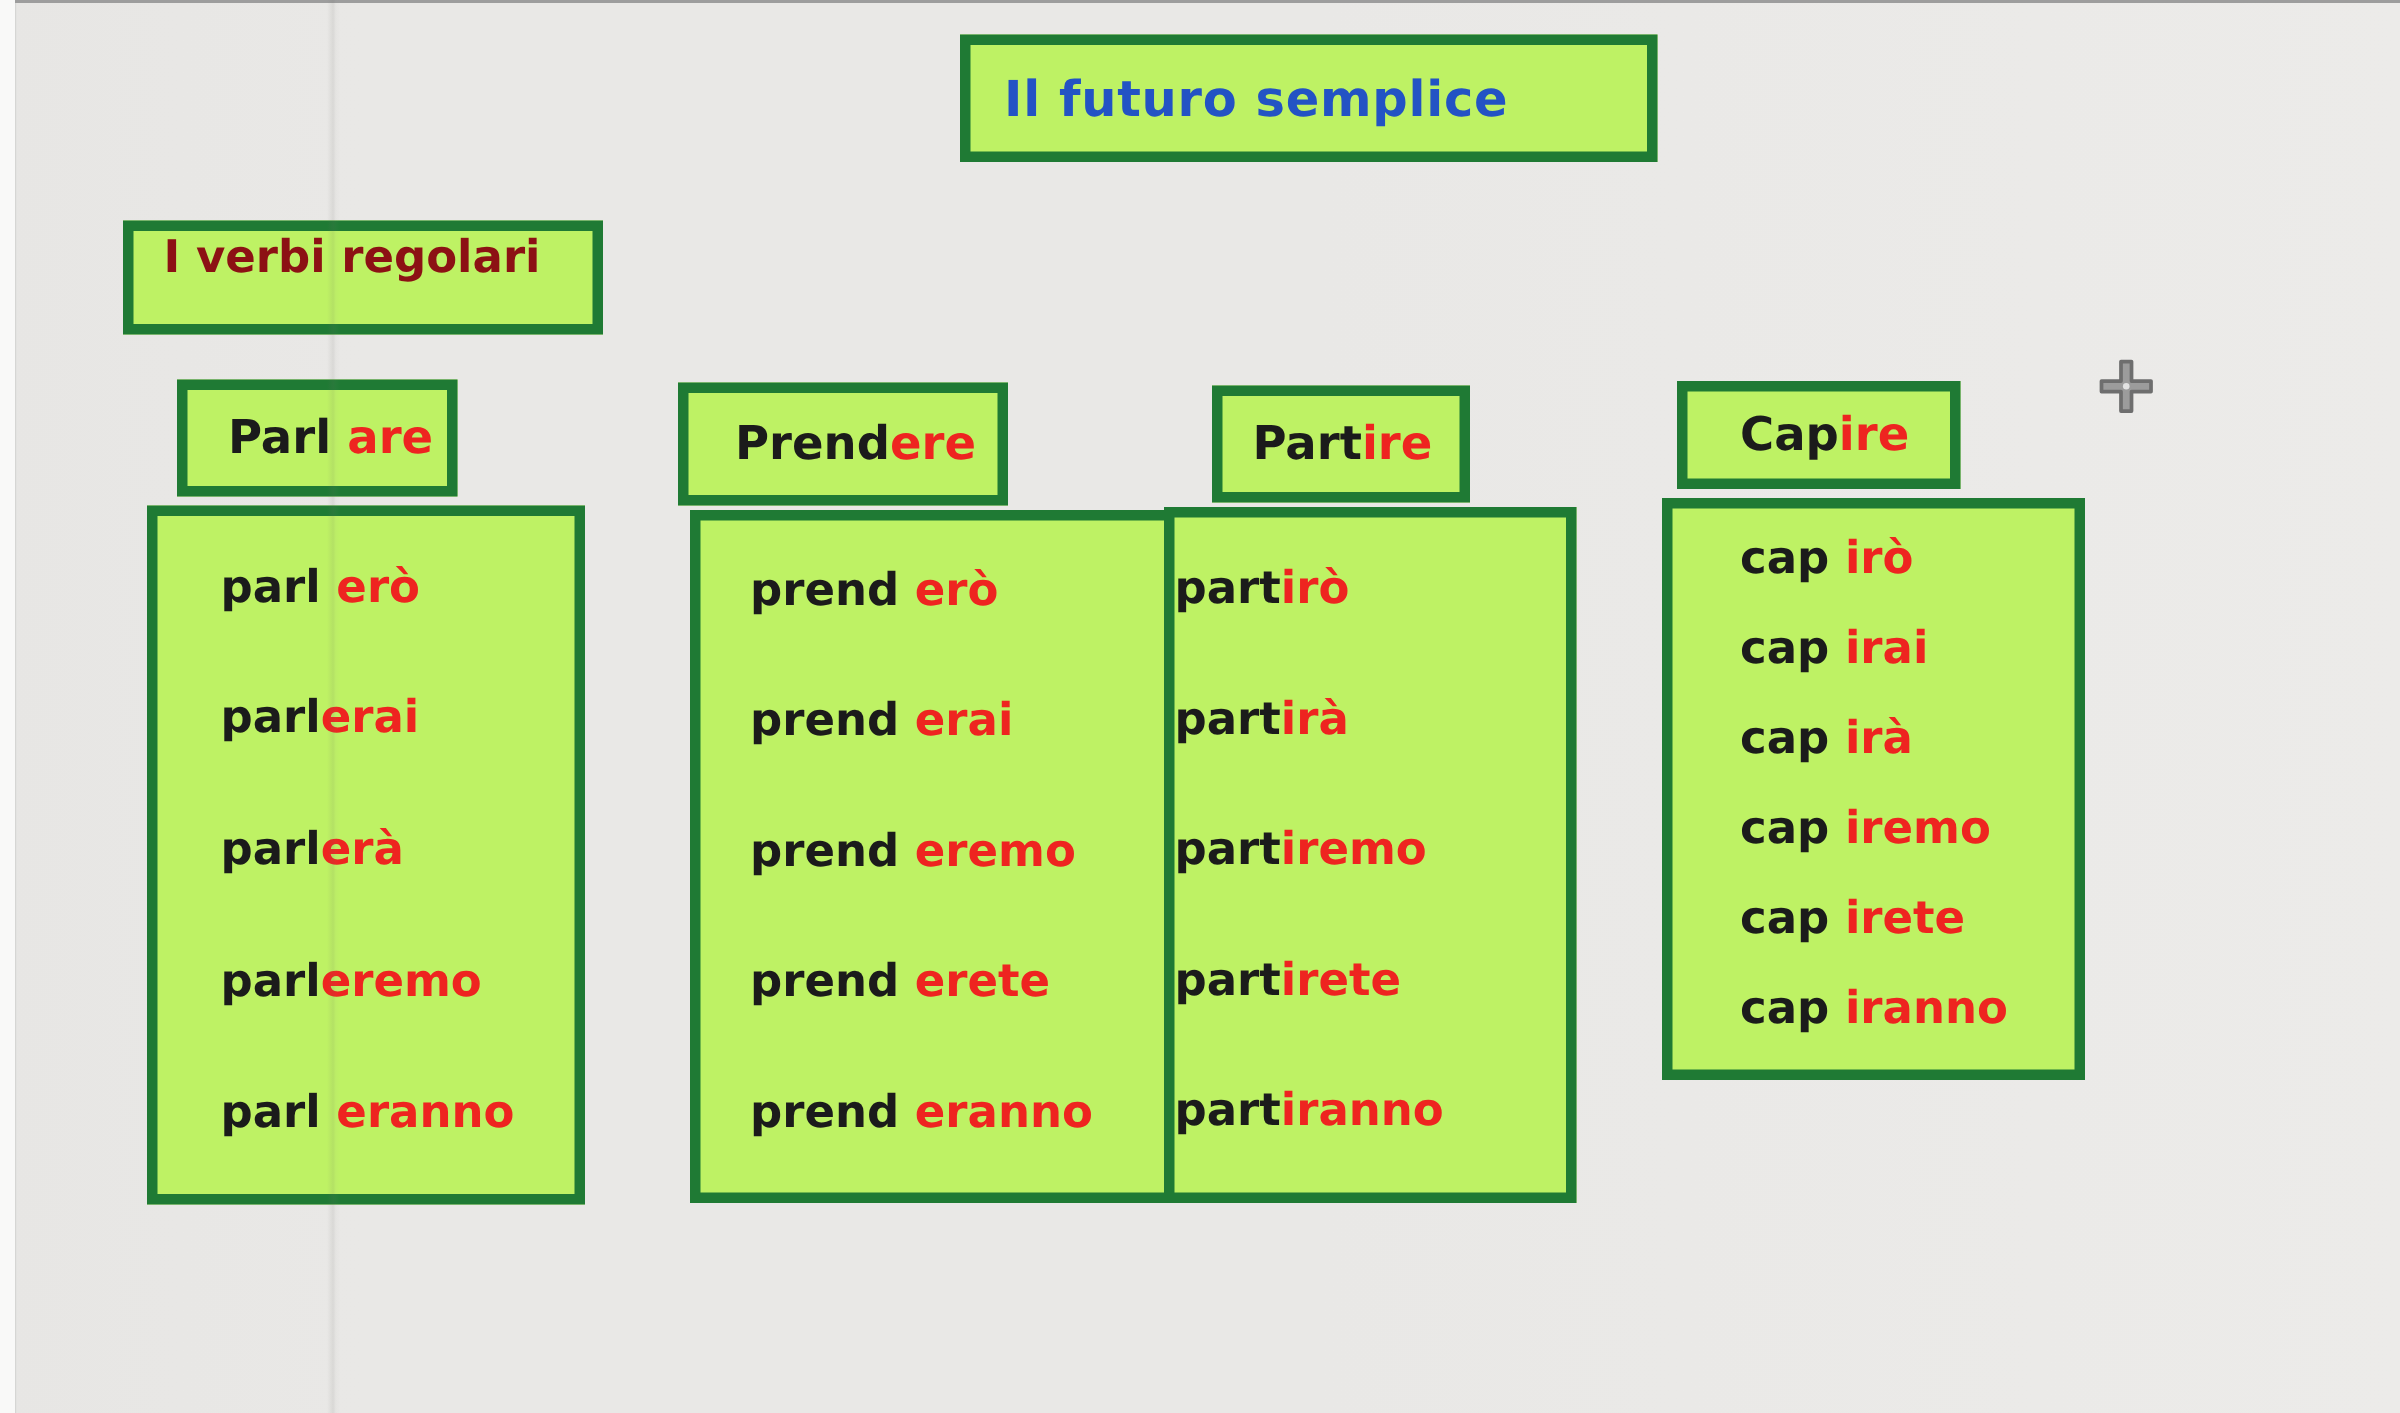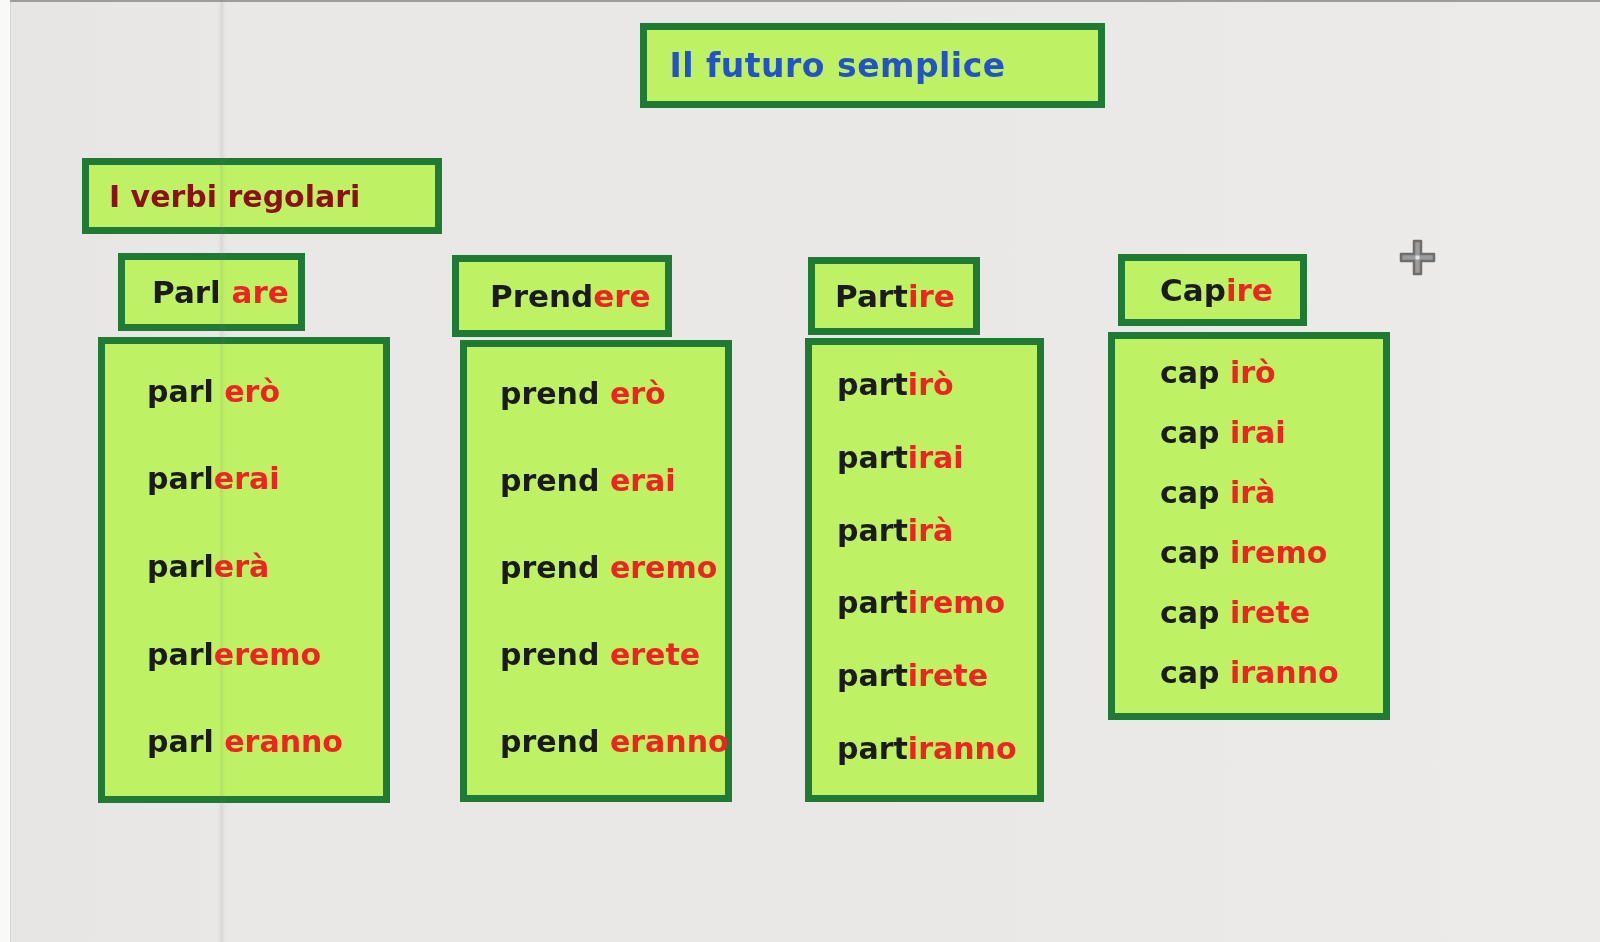--- a/index.html
+++ b/index.html
@@ -18,22 +18,22 @@
   .gbox{
     border:7px solid #1f7a34;background:#bef264;z-index:10;
   }
   .titlebox{
     left:640px;top:23px;width:465px;height:85px;
     display:flex;align-items:center;justify-content:center;
     padding-right:70px;z-index:20;
   }
   .title-text{color:#2353c4;font-size:33px;letter-spacing:0.5px;}
   .subbox{
-    left:82px;top:158px;width:360px;height:76px;
-    display:flex;align-items:center;padding-left:20px;z-index:20;
+    left:82px;top:147px;width:320px;height:76px;
+    display:flex;align-items:flex-start;padding-left:20px;z-index:20;
   }
   .sub-text{color:#8c1114;font-size:30px;}
   .hdr{
     display:flex;align-items:center;font-size:31px;z-index:30;
   }
   .rows{
     display:flex;flex-direction:column;justify-content:space-around;
     font-size:30px;z-index:10;padding-top:4px;padding-bottom:10px;
   }
   .row{white-space:pre;line-height:1.2;}
@@ -63,34 +63,33 @@
   <div class="row"><span class="stem">parl</span><span class="end"> erò</span></div>
   <div class="row"><span class="stem">parl</span><span class="end">erai</span></div>
   <div class="row"><span class="stem">parl</span><span class="end">erà</span></div>
   <div class="row"><span class="stem">parl</span><span class="end">eremo</span></div>
   <div class="row"><span class="stem">parl</span><span class="end"> eranno</span></div>
 </div>
 
 <div class="abs gbox hdr" style="left:452px;top:255px;width:220px;height:82px;padding-left:31px">
   <span class="stem">Prend</span><span class="end">ere</span>
 </div>
-<div class="abs gbox rows" style="left:460px;top:340px;width:272px;height:462px;padding-left:33px">
+<div class="abs gbox rows" style="left:460px;top:340px;width:327px;height:462px;padding-left:33px">
   <div class="row"><span class="stem">prend</span><span class="end"> erò</span></div>
   <div class="row"><span class="stem">prend</span><span class="end"> erai</span></div>
   <div class="row"><span class="stem">prend</span><span class="end"> eremo</span></div>
   <div class="row"><span class="stem">prend</span><span class="end"> erete</span></div>
   <div class="row"><span class="stem">prend</span><span class="end"> eranno</span></div>
 </div>
 
 <div class="abs gbox hdr" style="left:808px;top:257px;width:172px;height:78px;padding-left:20px">
   <span class="stem">Part</span><span class="end">ire</span>
 </div>
-<div class="abs gbox rows" style="left:805px;top:338px;width:239px;height:464px;padding-left:25px">
+<div class="abs gbox rows" style="left:776px;top:338px;width:275px;height:464px;">
   <div class="row"><span class="stem">part</span><span class="end">irò</span></div>
-  <div class="row"><span class="stem">part</span><span class="end">irai</span></div>
   <div class="row"><span class="stem">part</span><span class="end">irà</span></div>
   <div class="row"><span class="stem">part</span><span class="end">iremo</span></div>
   <div class="row"><span class="stem">part</span><span class="end">irete</span></div>
   <div class="row"><span class="stem">part</span><span class="end">iranno</span></div>
 </div>
 
 <div class="abs gbox hdr" style="left:1118px;top:254px;width:189px;height:72px;padding-left:35px">
   <span class="stem">Cap</span><span class="end">ire</span>
 </div>
 <div class="abs gbox rows" style="left:1108px;top:332px;width:282px;height:388px;padding-left:45px">

